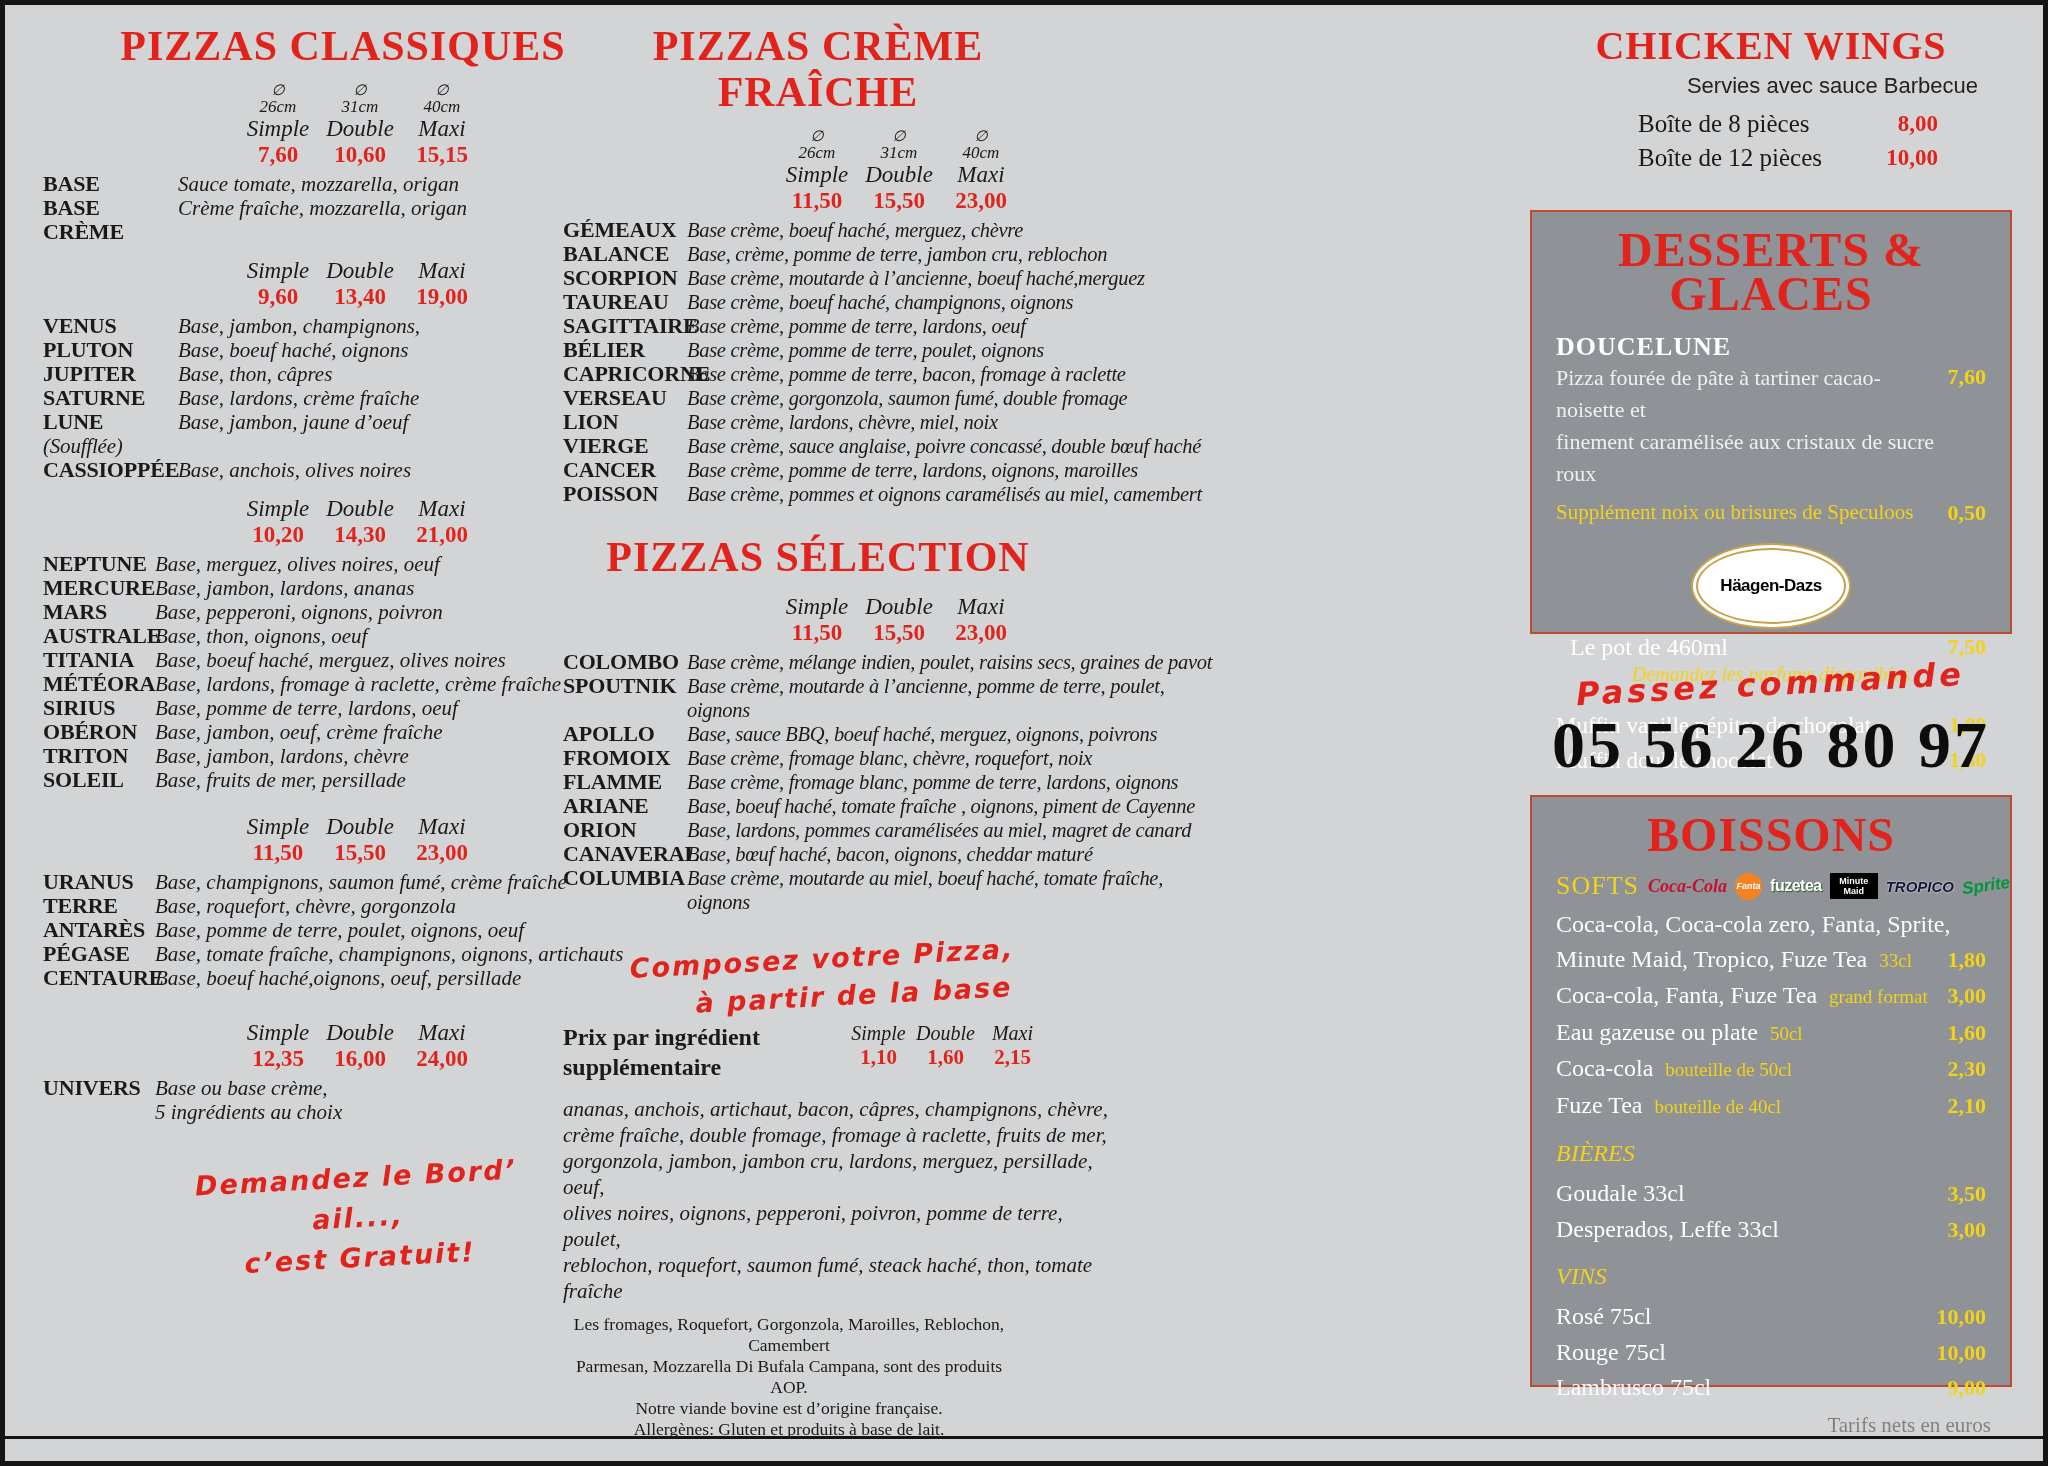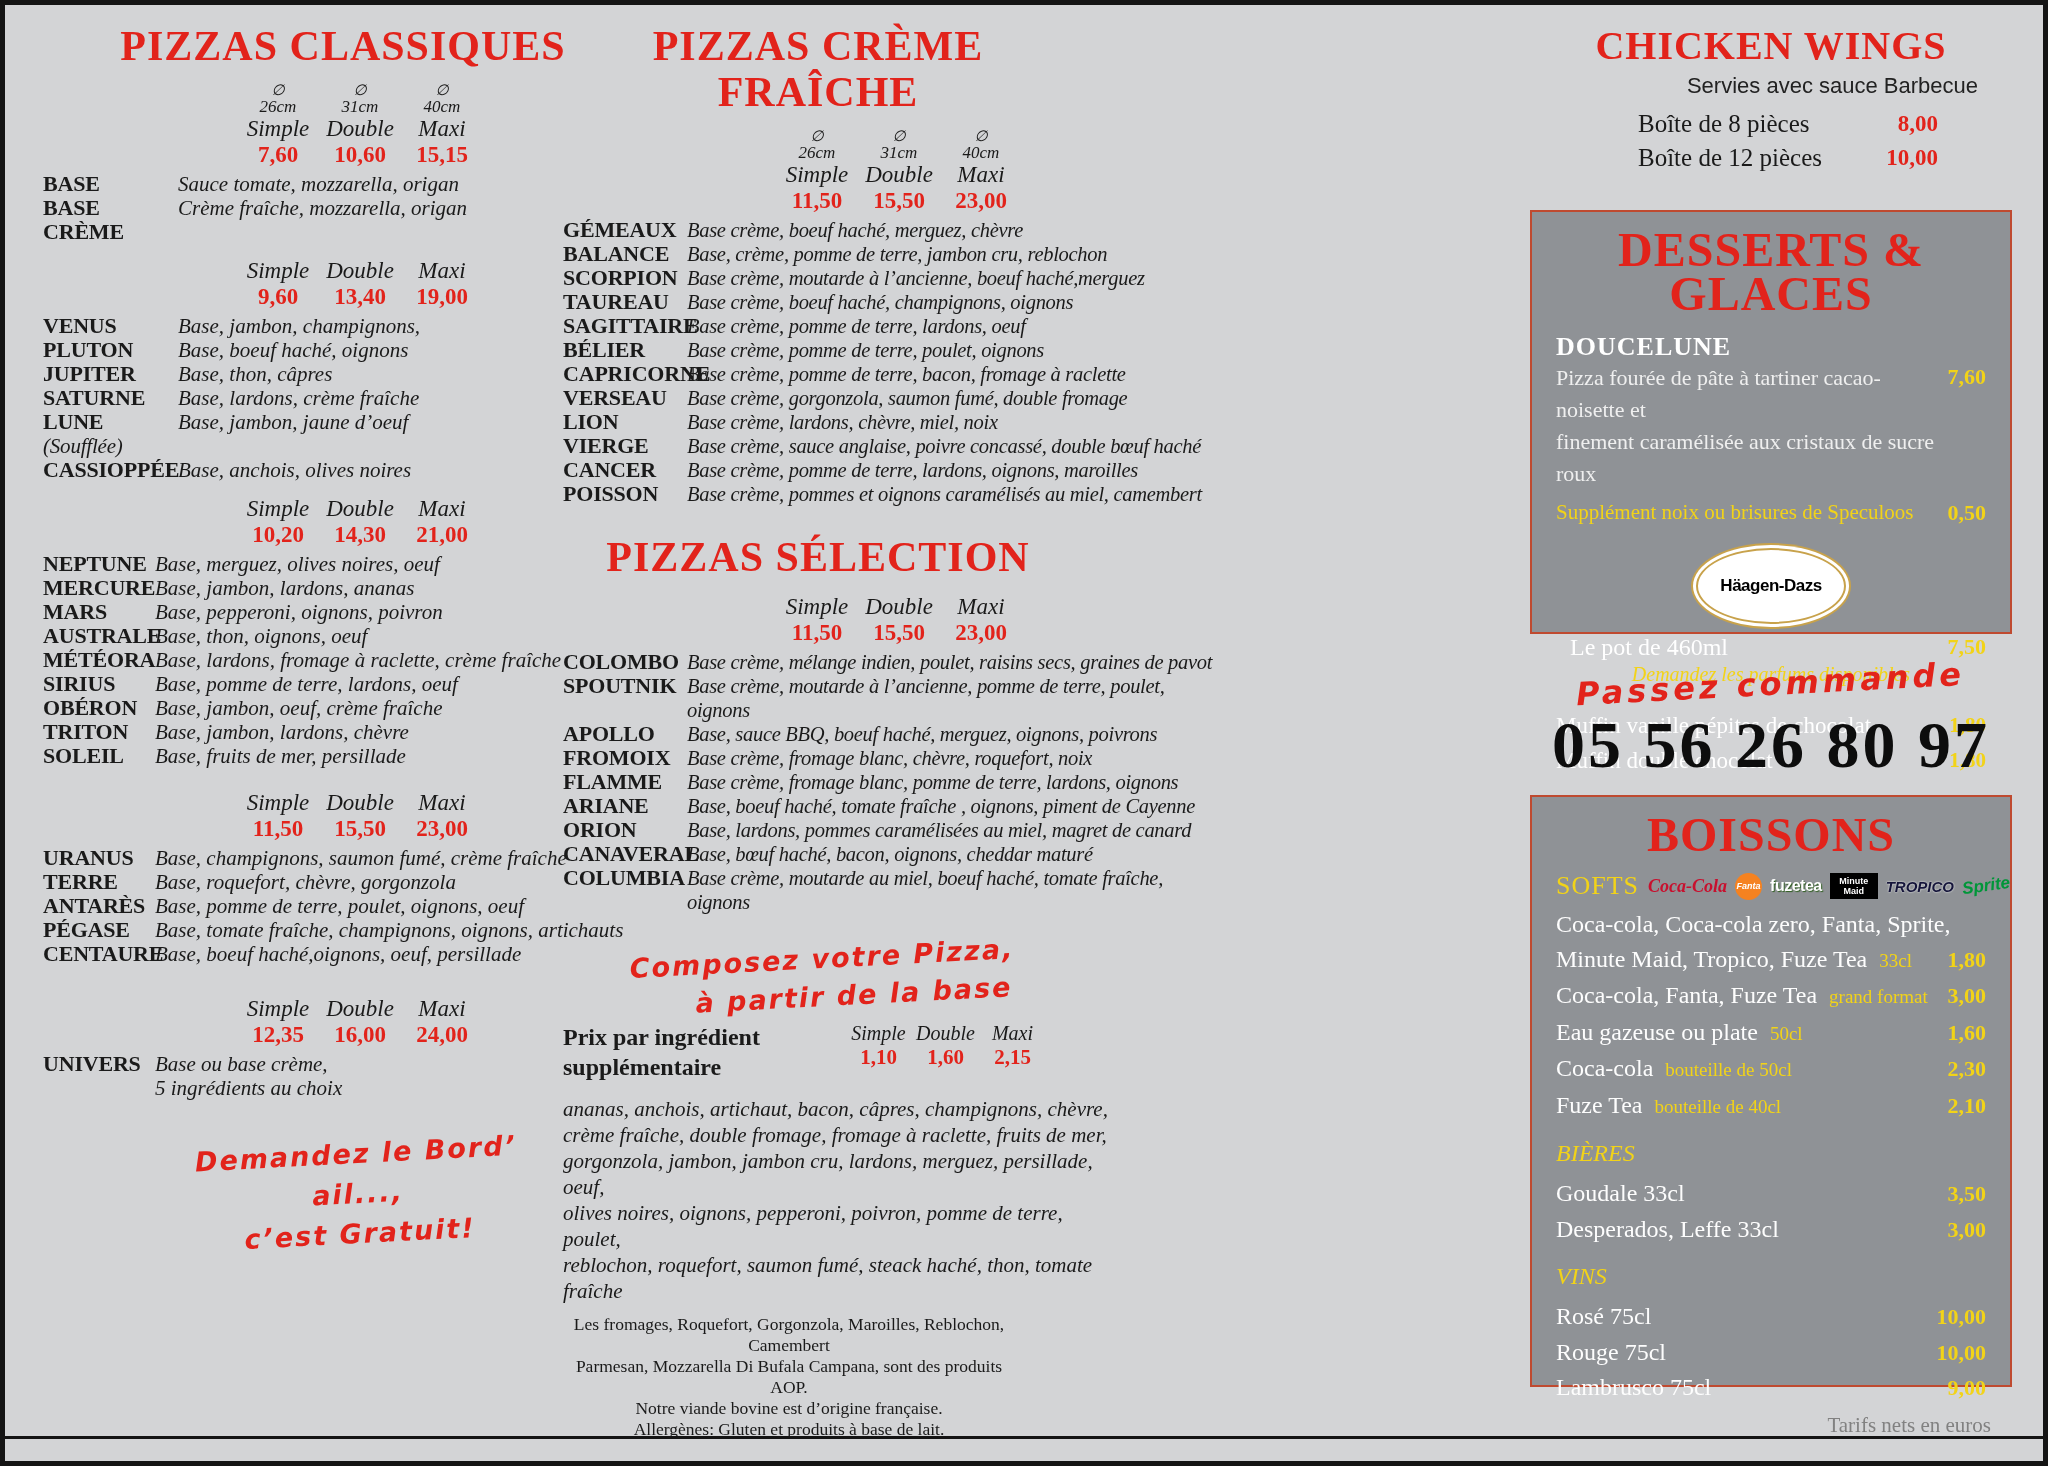--- a/index.html
+++ b/index.html
@@ -231,20 +231,24 @@
   <div class="item">
     <span class="iname"><b>MARS</b></span>
     <span class="idesc"><span>Base, pepperoni, oignons, poivron</span></span>
   </div>
 
   <div class="item">
     <span class="iname"><b>AUSTRALE</b></span>
     <span class="idesc"><span>Base, thon, oignons, oeuf</span></span>
   </div>
 
+  <div class="item">
+    <span class="iname"><b>TITANIA</b></span>
+    <span class="idesc"><span>Base, boeuf haché, merguez, olives noires</span></span>
+  </div>
 
   <div class="item">
     <span class="iname"><b>MÉTÉORA</b></span>
     <span class="idesc"><span>Base, lardons, fromage à raclette, crème fraîche</span></span>
   </div>
 
 
   <div class="item">
     <span class="iname"><b>SIRIUS</b></span>
     <span class="idesc"><span>Base, pomme de terre, lardons, oeuf</span></span>

